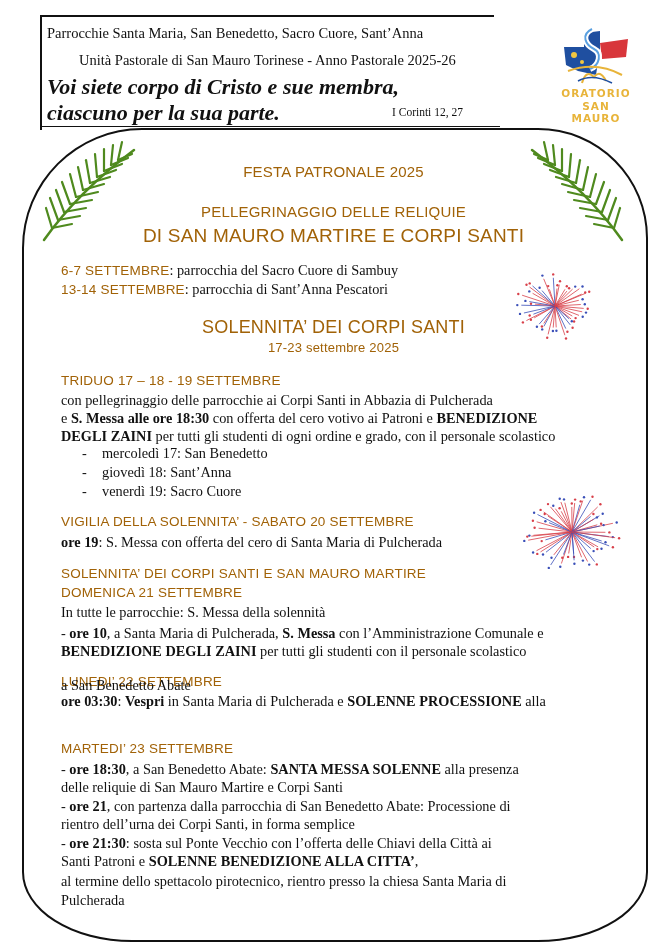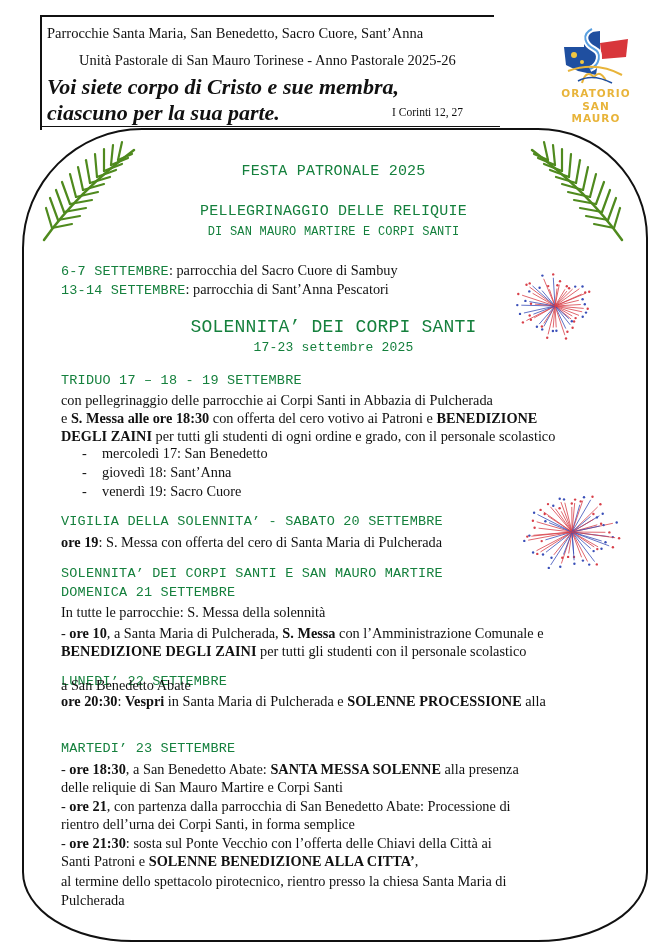--- a/index.html
+++ b/index.html
@@ -7,25 +7,25 @@
   .hdr-box { position:absolute; left:40px; top:15px; width:452px; height:113px; border-top:2px solid #111; border-left:2px solid #111; }
   .hdr-bottom { position:absolute; left:40px; top:126px; width:460px; height:0; border-top:1.5px solid #111; }
   .hdr-line1 { position:absolute; left:47px; top:25px; font-size:14.5px; white-space:nowrap; }
   .hdr-line2 { position:absolute; left:47px; top:52px; font-size:14.5px; white-space:nowrap;margin-left:32px; }
   .hdr-motto { position:absolute; left:47px; top:74px; font-size:22px; font-weight:bold; font-style:italic; line-height:26px; white-space:nowrap; }
   .hdr-cite { position:absolute; left:392px; top:106px; font-size:11.5px; white-space:nowrap; }
   .logo { position:absolute; left:556px; top:25px; width:80px; height:90px; }
   .logo-text { position:absolute; left:0; width:80px; text-align:center; font-family:"DejaVu Sans", sans-serif; font-weight:bold; color:#e8b43a; font-size:10.5px; letter-spacing:1px; }
   .frame { position:absolute; left:22px; top:128px; width:626px; height:814px; border:2px solid #111; border-radius:120px 110px 110px 110px / 120px 110px 70px 70px; box-sizing:border-box; }
   .palm { position:absolute; }
-  .hand { font-family:Liberation Mono, monospace; font-weight:normal; color:#15803d; letter-spacing:0.2px; }
+  .hand { font-family:Liberation Sans, sans-serif; font-weight:normal; color:#a16207; letter-spacing:0.2px; }
   .center { position:absolute; left:0; width:667px; text-align:center; white-space:nowrap; }
   .t1 { top:163px; font-size:15px; }
   .t2 { top:203px; font-size:15px; }
-  .t3 { top:225px; font-size:12px; }
+  .t3 { top:225px; font-size:19px; }
   .t4 { top:317px; font-size:18px; }
   .t5 { top:340px; font-size:13px; }
   .line { position:absolute; left:61px; font-size:14.3px; white-space:nowrap; line-height:18px; }
   .sec-h { position:absolute; left:61px; font-size:13.5px; white-space:nowrap; }
   .li { position:absolute; left:82px; font-size:14.3px; white-space:nowrap; }
   .li .dash { display:inline-block; width:20px; }
   b { font-weight:bold;text-align:center; }
   .fw { position:absolute; }
 </style>
 </head>
@@ -335,21 +335,21 @@
 <div class="line" style="top:603px">In tutte le parrocchie: S. Messa della solennità</div>
 <div class="line" style="top:624px">
   <span>- </span><b>ore 10</b><span>, a Santa Maria di Pulcherada, </span><b>S. Messa</b><span> con l’Amministrazione Comunale e</span>
 </div>
 <div class="line" style="top:642px">
   <b>BENEDIZIONE DEGLI ZAINI</b><span> per tutti gli studenti con il personale scolastico</span>
 </div>
 
 <div class="sec-h hand" style="top:674px">LUNEDI’ 22 SETTEMBRE</div>
 <div class="line" style="top:692px">
-  <b>ore 20:30</b><span>: </span><b>Vespri</b><span> in Santa Maria di Pulcherada e </span><b>SOLENNE PROCESSIONE</b><span> alla</span>
+  <b>ore 03:30</b><span>: </span><b>Vespri</b><span> in Santa Maria di Pulcherada e </span><b>SOLENNE PROCESSIONE</b><span> alla</span>
 </div>
 <div class="line" style="top:676px">a San Benedetto Abate</div>
 
 <div class="sec-h hand" style="top:741px">MARTEDI’ 23 SETTEMBRE</div>
 <div class="line" style="top:760px">
   <span>- </span><b>ore 18:30</b><span>, a San Benedetto Abate: </span><b>SANTA MESSA SOLENNE</b><span> alla presenza</span>
 </div>
 <div class="line" style="top:778px">delle reliquie di San Mauro Martire e Corpi Santi</div>
 <div class="line" style="top:797px">
   <span>- </span><b>ore 21</b><span>, con partenza dalla parrocchia di San Benedetto Abate: Processione di</span>

